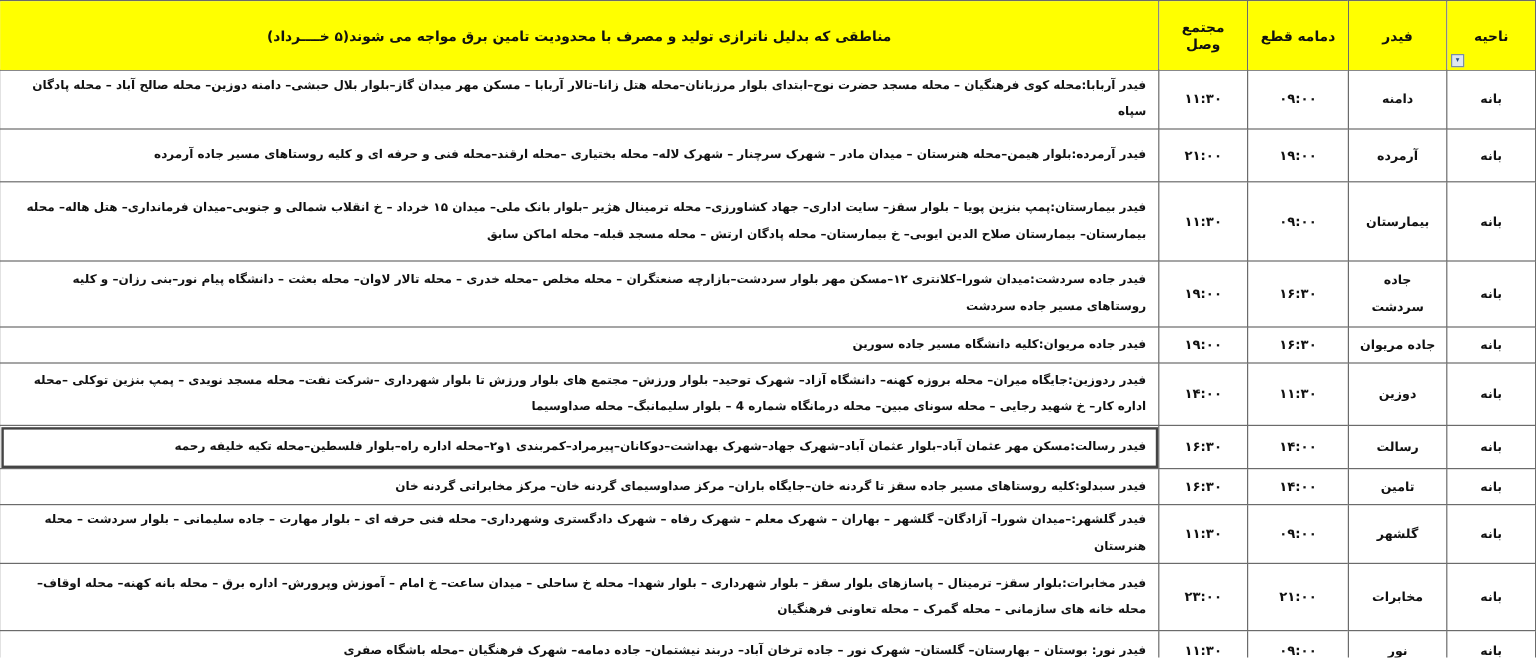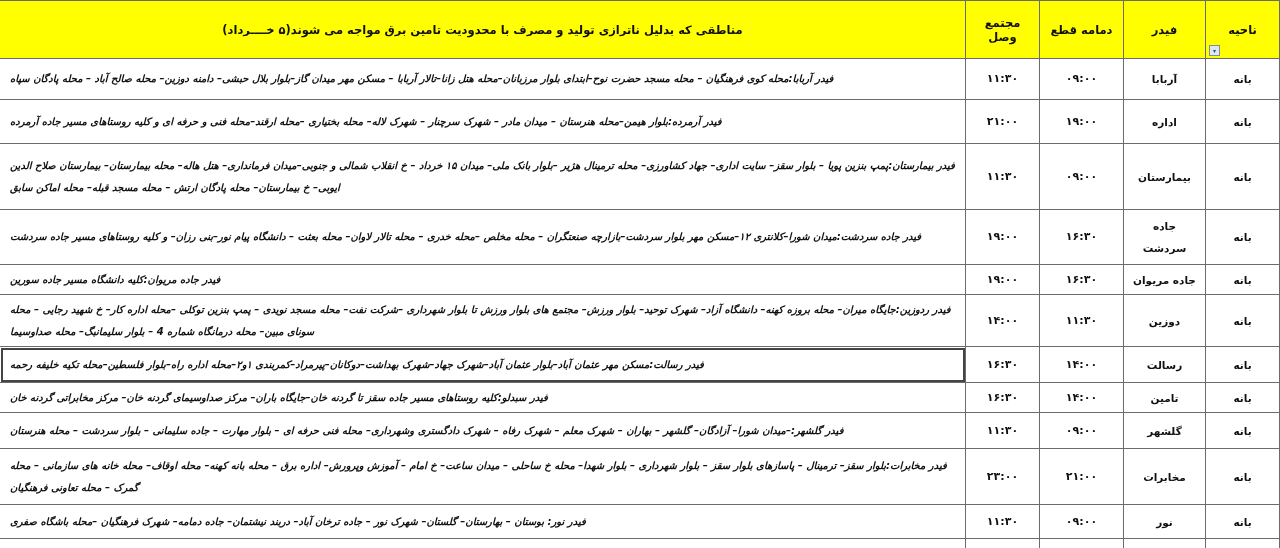--- a/index.html
+++ b/index.html
@@ -1,21 +1,21 @@
 <!DOCTYPE html>
 <html lang="fa" dir="rtl"><head>
 <meta charset="utf-8">
 <style>
   html, body { margin:0; padding:0; background:#ffffff; }
   body { width:1280px; height:548px; overflow:hidden; font-family:"DejaVu Sans", sans-serif; }
   table { border-collapse:collapse; width:1280px; table-layout:fixed; direction:rtl; }
   th, td { border:1px solid #6b6b6b; font-weight:bold; color:#111; text-align:center; vertical-align:middle; }
   th { background:#ffff00; font-size:11.5px; height:31px; padding:13px 4px; position:relative; }
   td { font-size:10.5px; padding:2px 6px; line-height:22px; }
-  td.areas { text-align:left; font-size:10px; line-height:22px; padding:2px 10px;font-style:italic; }
+  td.areas { text-align:right; font-size:10px; line-height:22px; padding:2px 10px; }
   td.time { font-size:11px; }
   .filter-icon { position:absolute; left:3px; bottom:2px; width:9px; height:9px; border:1px solid #7a8ea8; background:#dfe7f1; font-size:6px; line-height:9px; color:#2a4f86; text-align:center; }
   col.c-region { width:74px; }
   col.c-feeder { width:82px; }
   col.c-cut { width:84px; }
   col.c-connect { width:74px; }
   col.c-areas { width:966px; }
   tr.outlined td.areas { outline:2px solid #444; outline-offset:-3px; }
 </style>
 </head>
@@ -37,28 +37,28 @@
       </th>
       <th>فیدر</th>
       <th>دمامه قطع</th>
       <th>مجتمع وصل</th>
       <th>مناطقی که بدلیل ناترازی تولید و مصرف با محدودیت تامین برق مواجه می شوند(۵ خــــرداد)</th>
     </tr>
   </thead>
   <tbody>
     <tr style="height:41px">
       <td>بانه</td>
-      <td>آربابا</td>
+      <td>دامنه</td>
       <td class="time">۰۹:۰۰</td>
       <td class="time">۱۱:۳۰</td>
       <td class="areas">فیدر آربابا:محله کوی فرهنگیان – محله مسجد حضرت نوح–ابتدای بلوار مرزبانان–محله هتل زانا–تالار آربابا – مسکن مهر میدان گاز–بلوار بلال حبشی– دامنه دوزین– محله صالح آباد – محله پادگان سپاه</td>
     </tr>
     <tr style="height:44px">
       <td>بانه</td>
-      <td>اداره</td>
+      <td>آرمرده</td>
       <td class="time">۱۹:۰۰</td>
       <td class="time">۲۱:۰۰</td>
       <td class="areas">فیدر آرمرده:بلوار هیمن–محله هنرستان – میدان مادر – شهرک سرچنار – شهرک لاله– محله بختیاری –محله ارقند–محله فنی و حرفه ای و کلیه روستاهای مسیر جاده آرمرده</td>
     </tr>
     <tr style="height:66px">
       <td>بانه</td>
       <td>بیمارستان</td>
       <td class="time">۰۹:۰۰</td>
       <td class="time">۱۱:۳۰</td>
       <td class="areas">فیدر بیمارستان:پمپ بنزین پویا – بلوار سقز– سایت اداری– جهاد کشاورزی– محله ترمینال هژیر –بلوار بانک ملی– میدان ۱۵ خرداد – خ انقلاب شمالی و جنوبی–میدان فرمانداری– هتل هاله– محله بیمارستان– بیمارستان صلاح الدین ایوبی– خ بیمارستان– محله پادگان ارتش – محله مسجد قبله– محله اماکن سابق</td>

